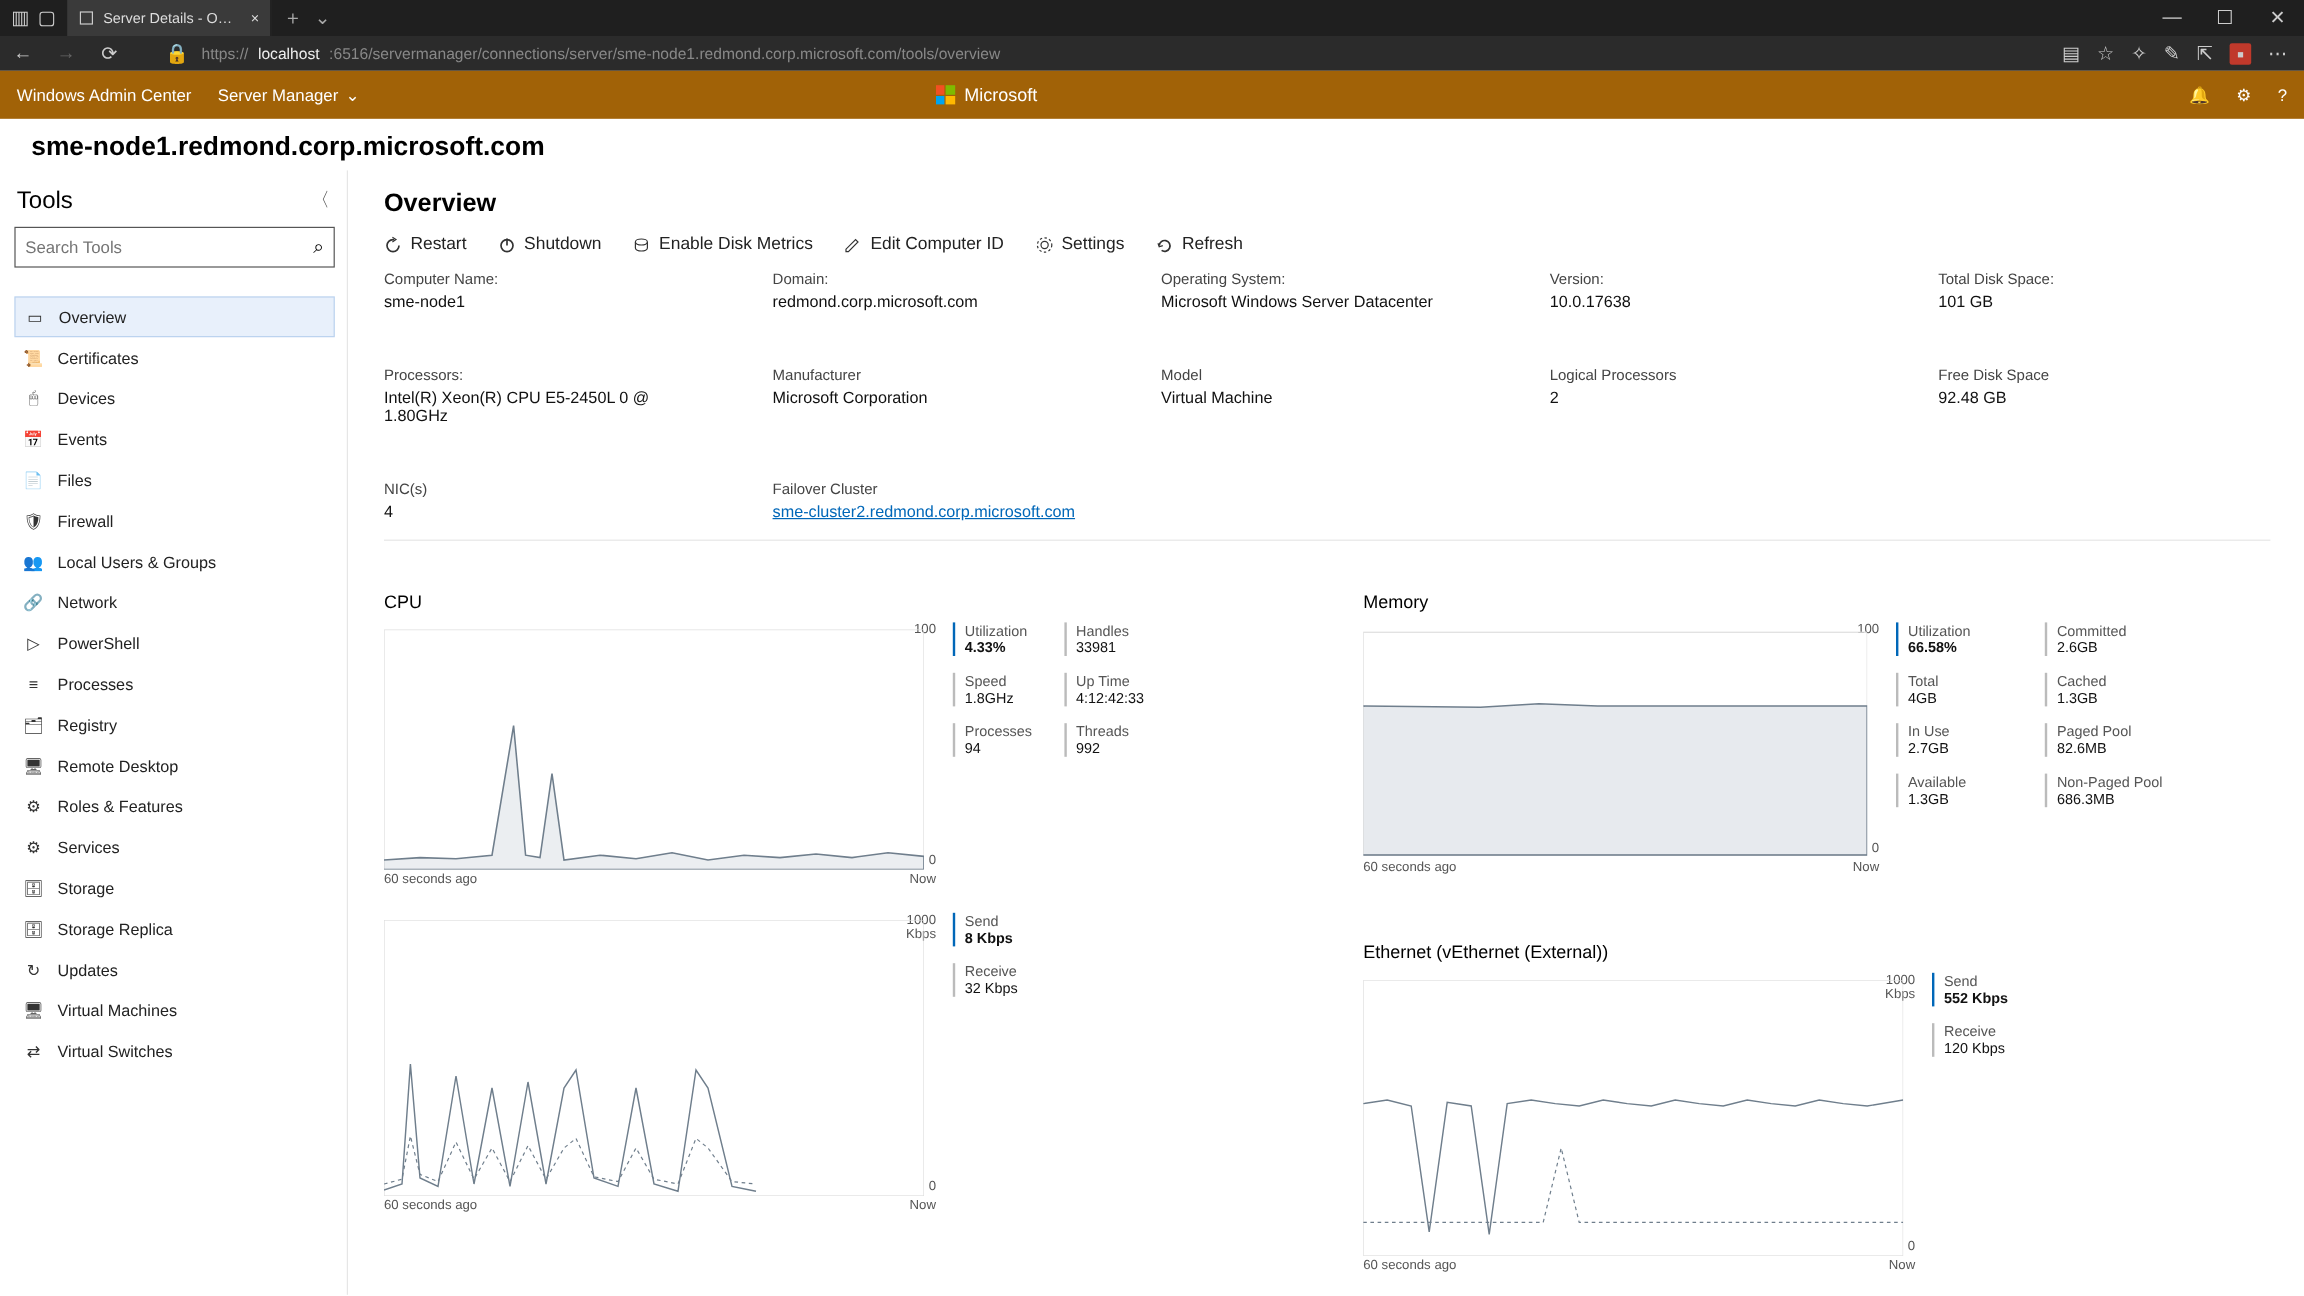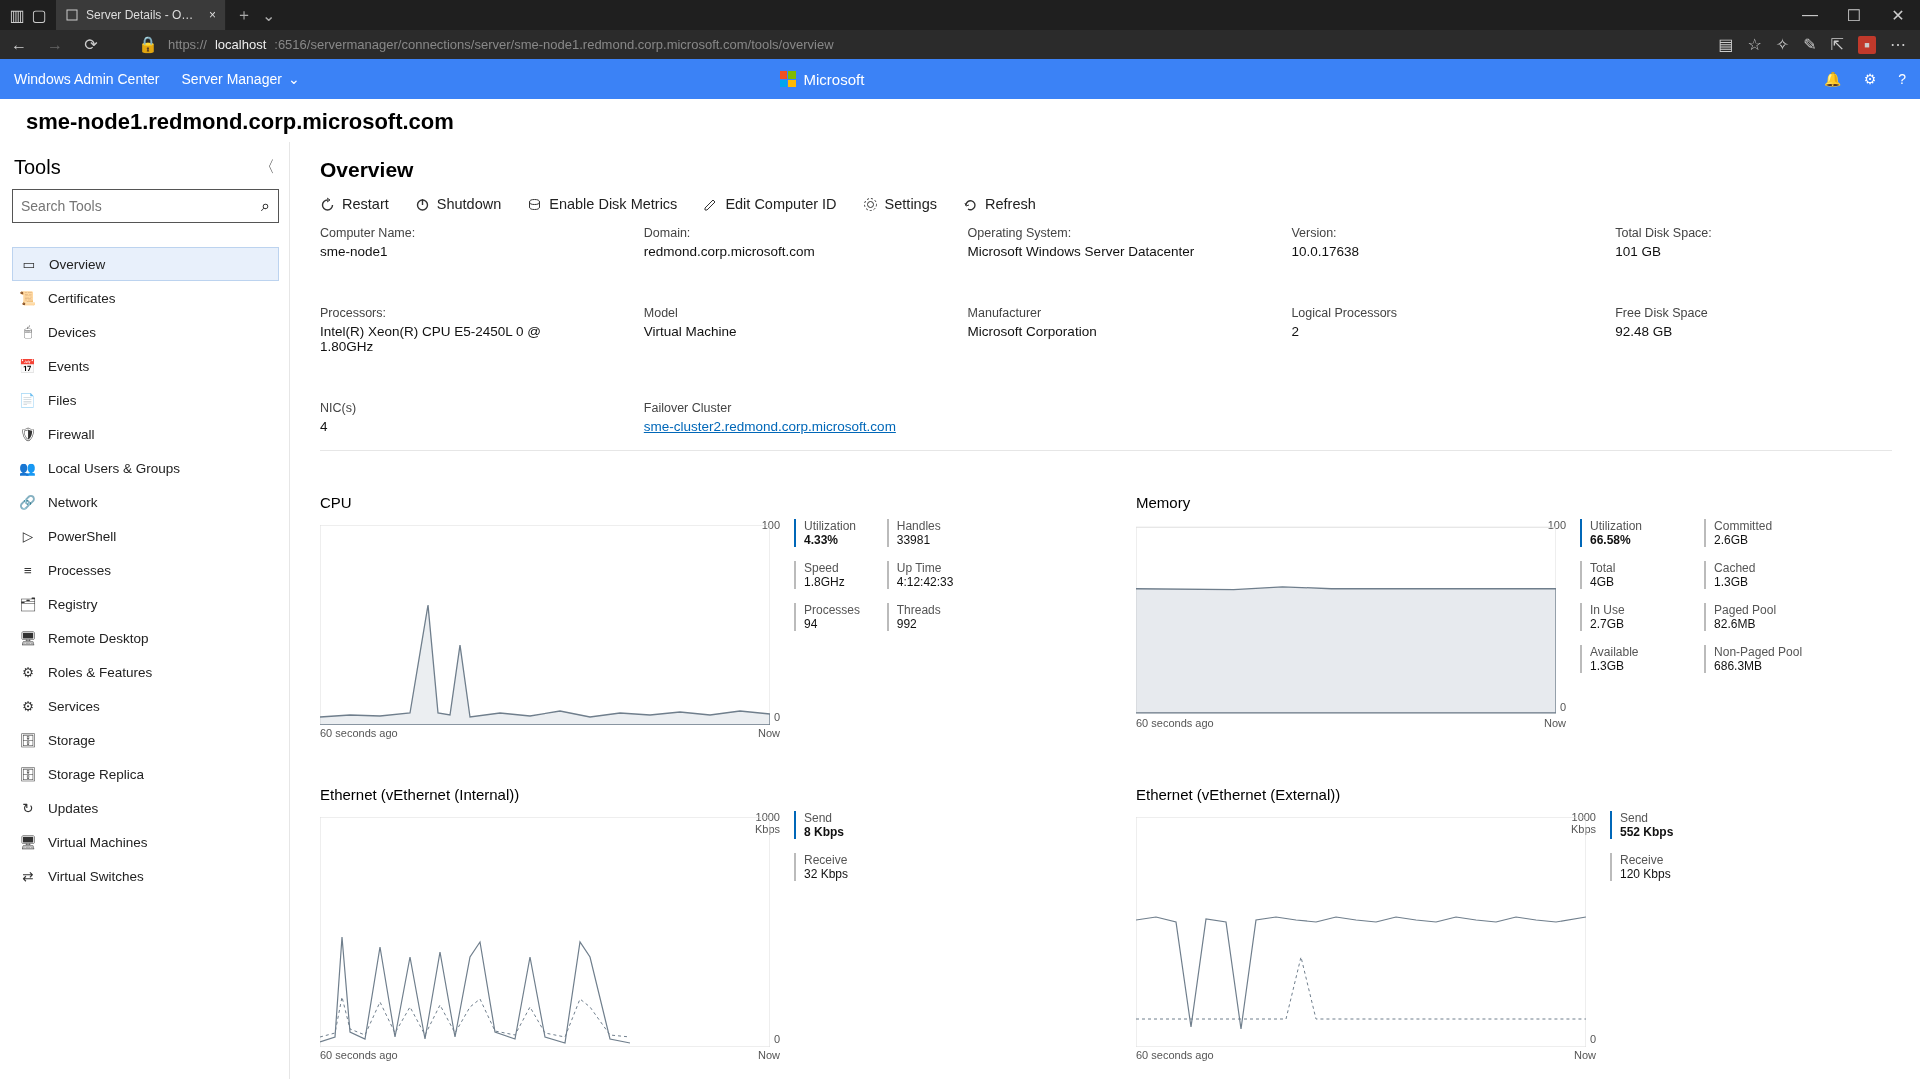--- a/index.html
+++ b/index.html
@@ -20,21 +20,21 @@
 .addrbar { display:flex; align-items:center; height:29px; padding:0 6px; gap:10px; }
 .addrbar .nav-btn { width:26px; height:26px; display:flex; align-items:center; justify-content:center; color:#ccc; }
 .addrbar .nav-btn.dis { color:#666; }
 .url { flex:1; font-size:13px; color:#888; display:flex; align-items:center; gap:8px; }
 .url .host { color:#eee; }
 .right-icons { display:flex; gap:14px; align-items:center; padding-right:8px; }
 .right-icons div { color:#ccc; }
 .ext-badge { width:18px; height:18px; background:#c0392b; border-radius:2px; font-size:9px; color:#fff; display:flex; align-items:center; justify-content:center; }
 
 
-.wac-header { background:#3b82f6; color:#fff; height:40px; display:flex; align-items:center; padding:0 14px; font-size:14px; }
+.wac-header { background:#a16207; color:#fff; height:40px; display:flex; align-items:center; padding:0 14px; font-size:14px; }
 .wac-header .brand { font-weight:400; }
 .wac-header .ctx { margin-left:22px; display:flex; align-items:center; gap:6px; }
 .wac-header .ms { margin:0 auto; display:flex; align-items:center; gap:8px; font-size:15px; }
 .wac-header .hicons { display:flex; gap:22px; align-items:center; margin-left:auto; }
 .mslogo { width:16px; height:16px; display:grid; grid-template-columns:1fr 1fr; grid-template-rows:1fr 1fr; gap:1px; }
 .mslogo div:nth-child(1){background:#f25022;} .mslogo div:nth-child(2){background:#7fba00;}
 .mslogo div:nth-child(3){background:#00a4ef;} .mslogo div:nth-child(4){background:#ffb900;}
 
 
 .serverbar { padding:10px 20px 6px 26px; font-size:22px; font-weight:700; border-bottom:1px solid rgba(0,0,0,0); }
@@ -314,26 +314,26 @@
         </div>
         <div class="prop">
           <div class="lbl">Total Disk Space:</div>
           <div class="val">101 GB</div>
         </div>
         <div class="prop">
           <div class="lbl">Processors:</div>
           <div class="val">Intel(R) Xeon(R) CPU E5-2450L 0 @ 1.80GHz</div>
         </div>
         <div class="prop">
+          <div class="lbl">Manufacturer</div>
+          <div class="val">Microsoft Corporation</div>
+        </div>
+        <div class="prop">
           <div class="lbl">Model</div>
           <div class="val">Virtual Machine</div>
-        </div>
-        <div class="prop">
-          <div class="lbl">Manufacturer</div>
-          <div class="val">Microsoft Corporation</div>
         </div>
         <div class="prop">
           <div class="lbl">Logical Processors</div>
           <div class="val">2</div>
         </div>
         <div class="prop">
           <div class="lbl">Free Disk Space</div>
           <div class="val">92.48 GB</div>
         </div>
         <div class="prop">
@@ -435,21 +435,20 @@
                 <div class="slabel">Non-Paged Pool</div>
                 <div class="svalue">686.3MB</div>
               </div>
             </div>
         </div>
       </div>
     </div>
 
     <div class="net-row">
       <div class="chart-block">
-        <h3>Ethernet (vEthernet (Internal))</h3>
         <div class="chart-pair">
           <div class="chart-box">
             <div class="ylabel"><span>1000</span><br><span>Kbps</span></div>
             <span class="ymin">0</span>
             <span class="xleft">60 seconds ago</span>
             <span class="xright">Now</span>
             <svg viewBox="0 0 450 230">
               <rect x="0" y="0" width="450" height="230" fill="none" stroke="#ddd"></rect>
               <polyline fill="none" stroke="#6f7e8c" stroke-width="1.2" points="0,225 15,220 22,120 30,215 45,222 60,130 75,220 90,140 105,222 120,135 135,220 150,140 160,125 175,215 195,222 210,140 225,220 245,226 260,125 270,140 290,222 310,226"></polyline>
               <polyline fill="none" stroke="#6f7e8c" stroke-width="1" stroke-dasharray="3 3" points="0,220 15,216 22,180 30,212 45,218 60,185 75,216 90,190 105,218 120,188 135,216 150,190 160,182 175,214 195,218 210,190 225,216 245,220 260,182 270,190 290,218 310,220"></polyline>

